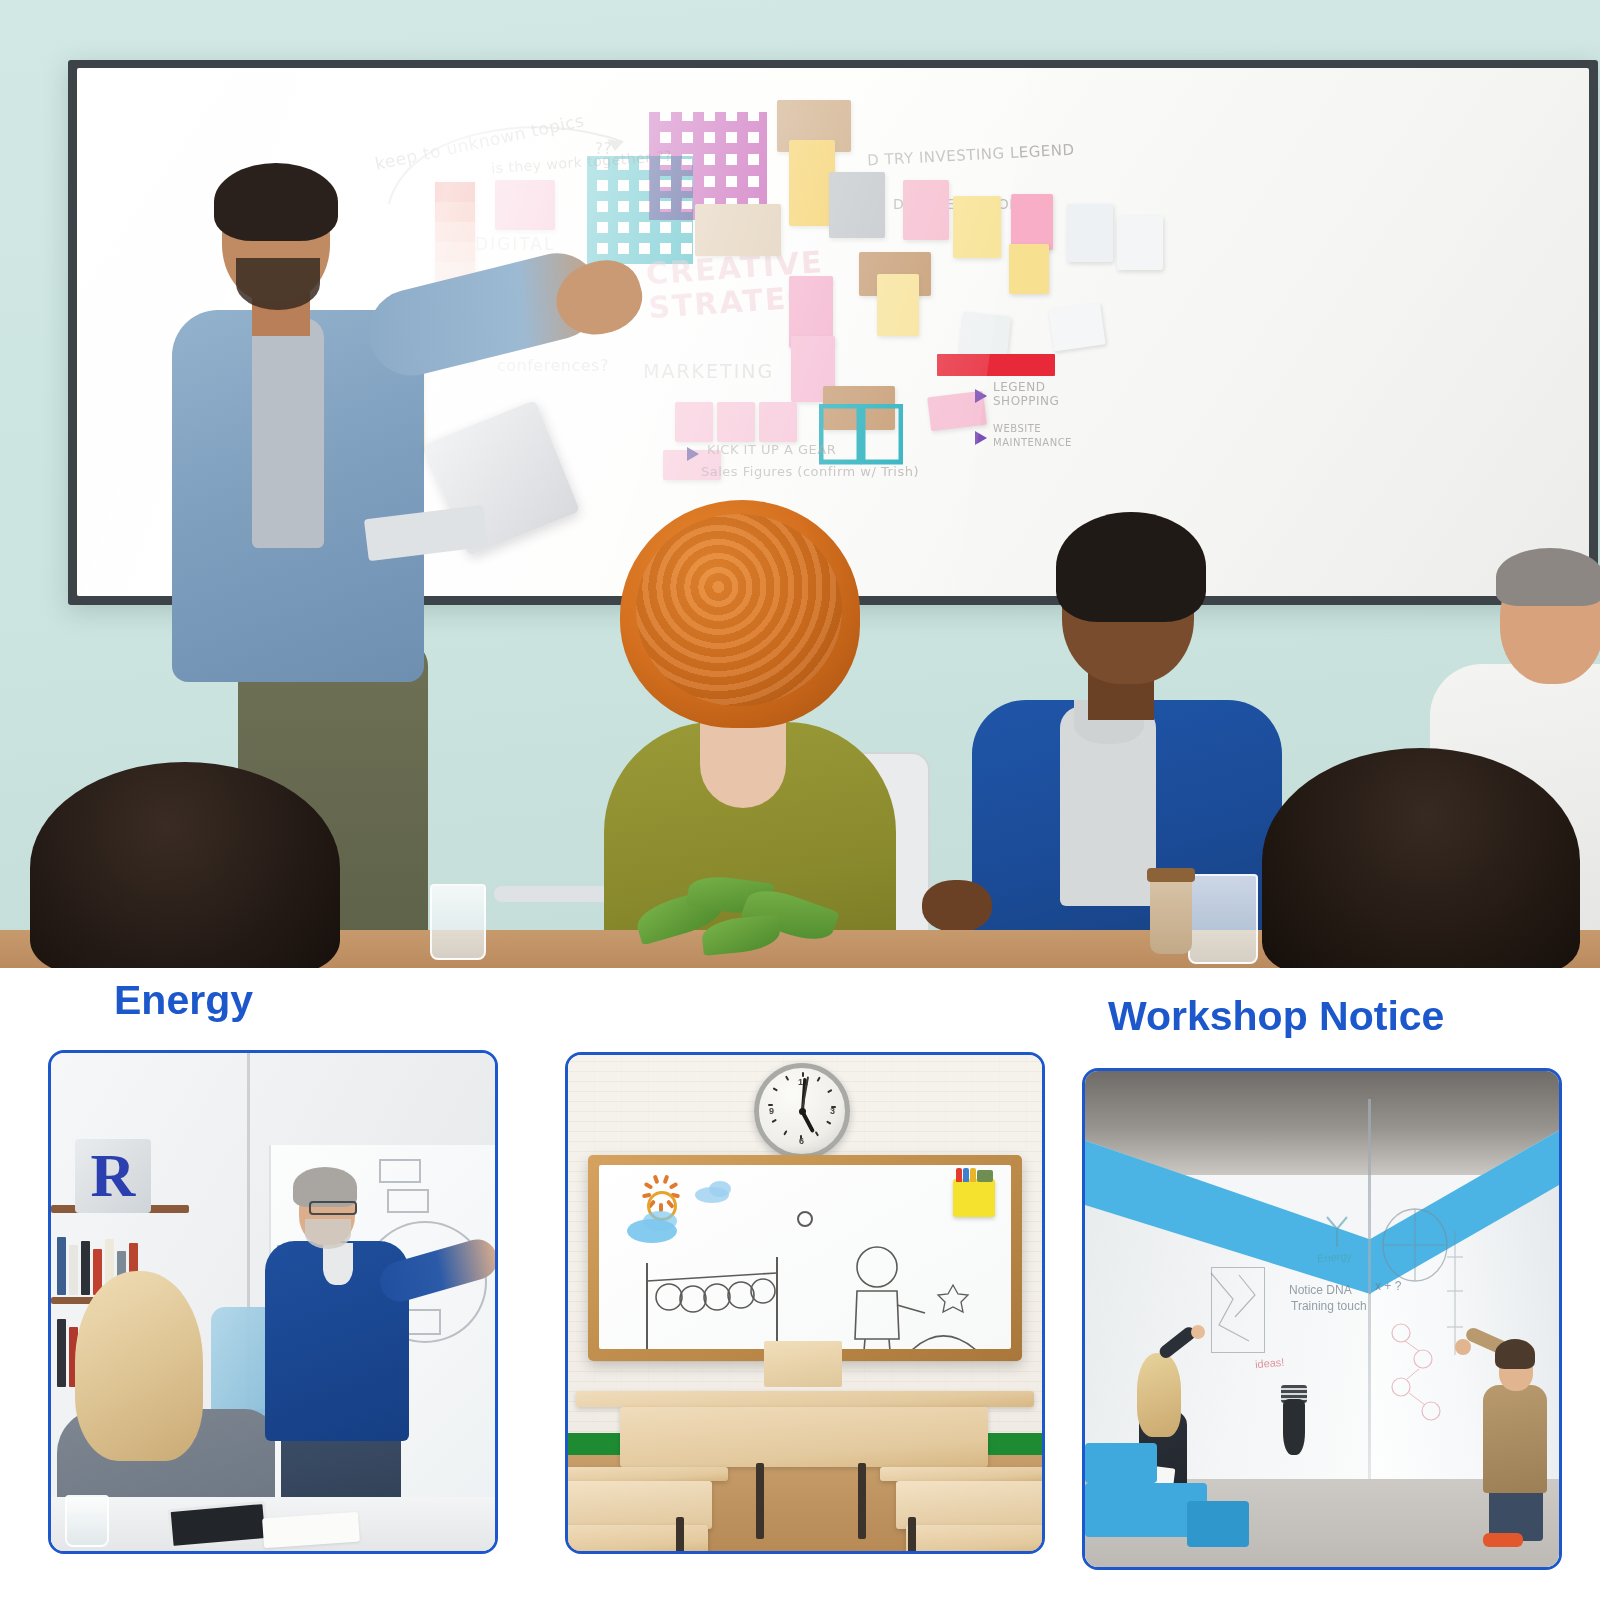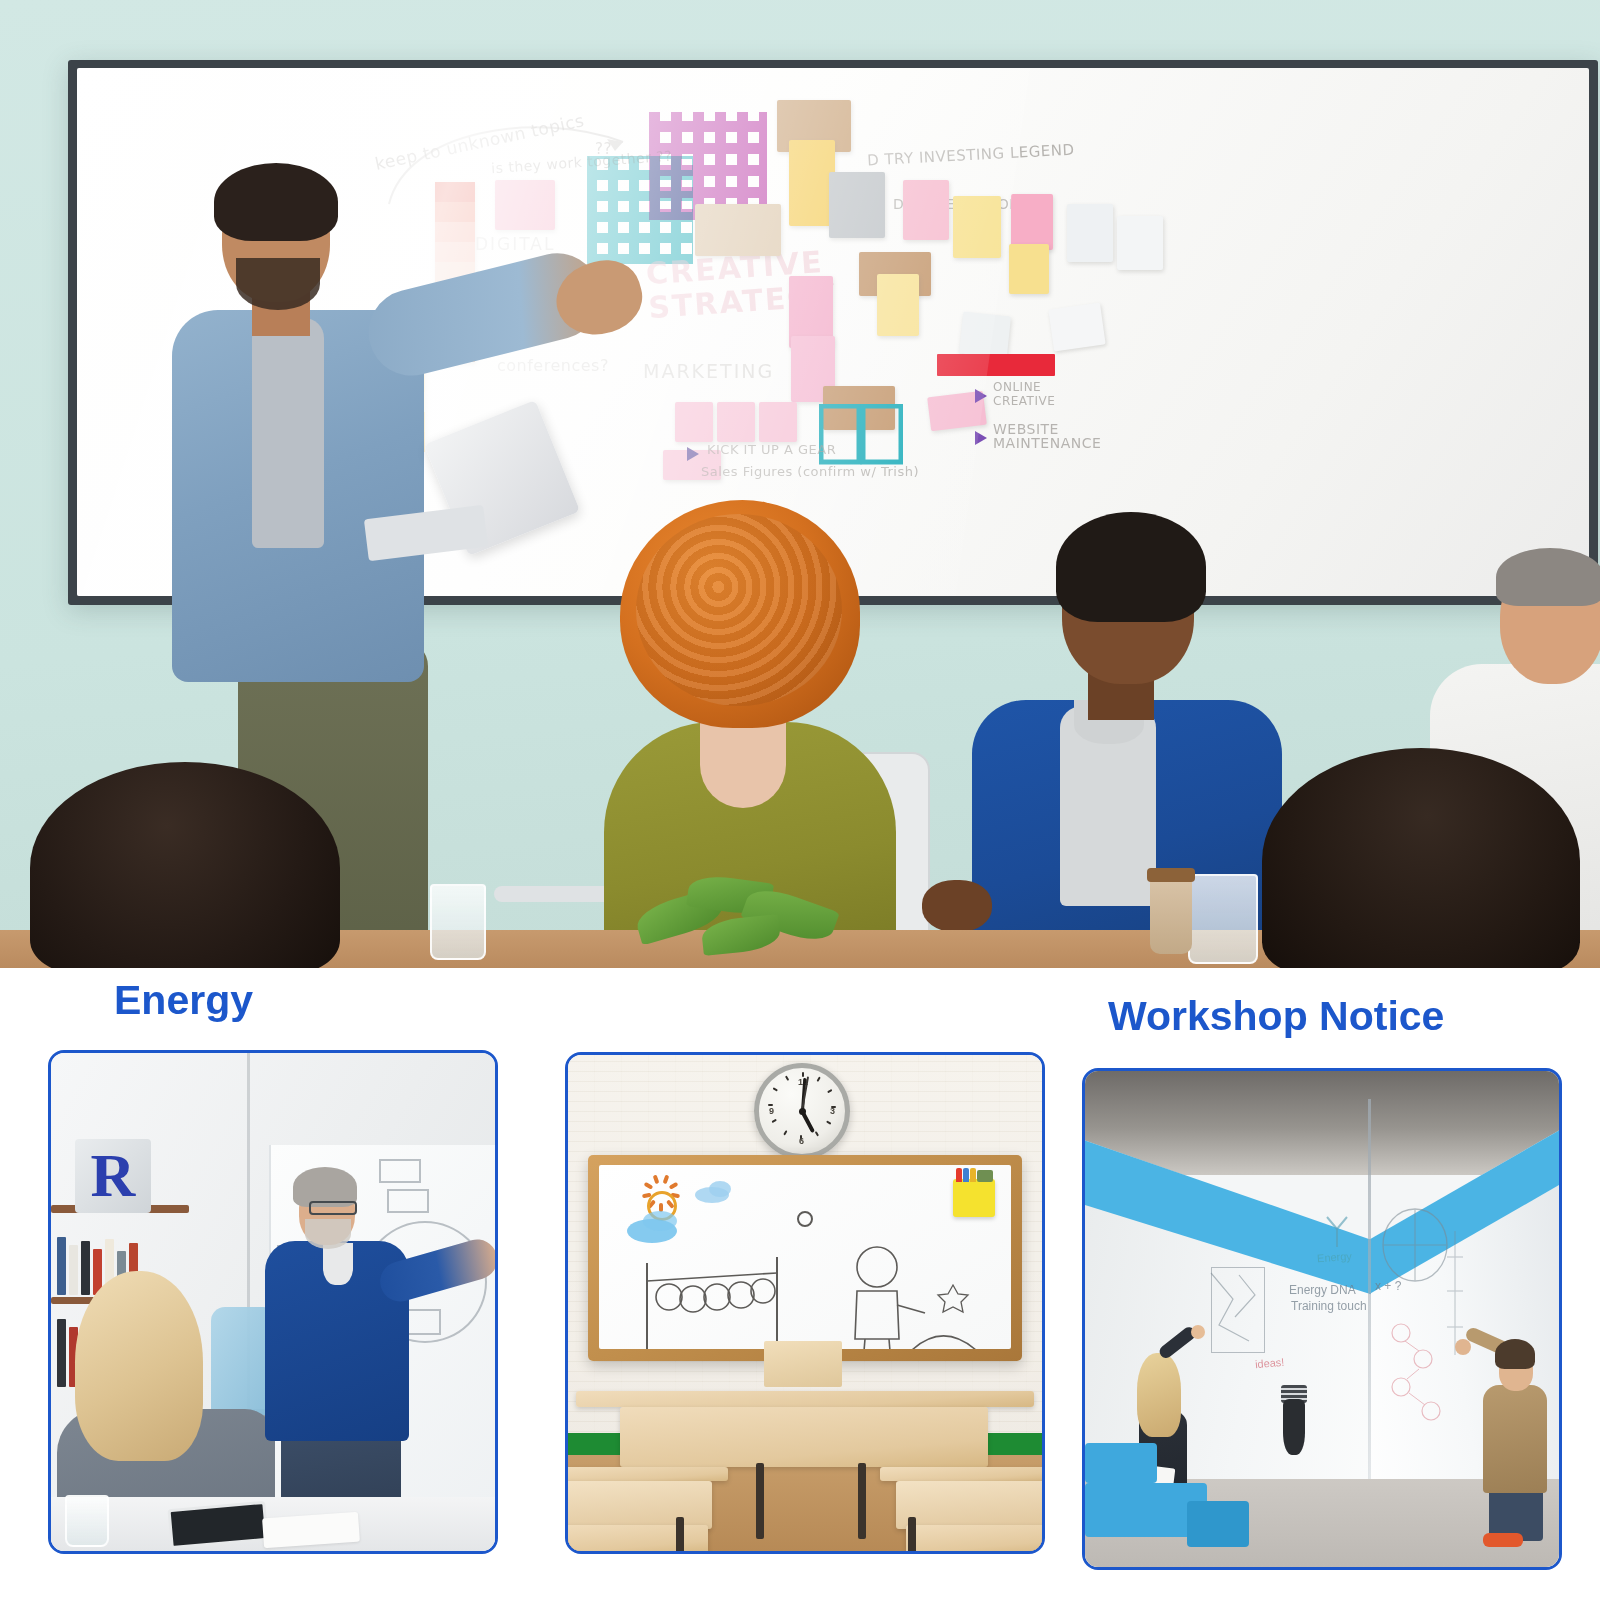--- a/index.html
+++ b/index.html
@@ -371,25 +371,25 @@
         <div class="note" style="left:682px;top:334px;width:38px;height:40px;background:#f6bdd2"></div>
 
         <svg width="84" height="62" style="position:absolute;left:742px;top:336px">
           <rect x="2" y="2" width="38" height="56" fill="none" stroke="#11a8b6" stroke-width="5"></rect>
           <rect x="44" y="2" width="38" height="56" fill="none" stroke="#11a8b6" stroke-width="5"></rect>
         </svg>
 
         <svg width="16" height="16" style="position:absolute;left:896px;top:320px">
           <path d="M2 1 L14 8 L2 15 z" fill="#7b4fb5"></path>
         </svg>
-        <div class="hw" style="left:916px;top:312px;font-size:12px;white-space:normal;width:80px;line-height:14px;">ONLINE CREATIVE</div>
+        <div class="hw" style="left:916px;top:312px;font-size:12px;white-space:normal;width:80px;line-height:14px;">LEGEND SHOPPING</div>
         <svg width="16" height="16" style="position:absolute;left:896px;top:362px">
           <path d="M2 1 L14 8 L2 15 z" fill="#7b4fb5"></path>
         </svg>
-        <div class="hw" style="left:916px;top:354px;font-size:14px;white-space:normal;width:90px;line-height:14px;">WEBSITE MAINTENANCE</div>
+        <div class="hw" style="left:916px;top:354px;font-size:10px;white-space:normal;width:90px;line-height:14px;">WEBSITE MAINTENANCE</div>
 
         <svg width="16" height="16" style="position:absolute;left:608px;top:378px">
           <path d="M2 1 L14 8 L2 15 z" fill="#5e4a9a"></path>
         </svg>
         <div class="hw" style="left:630px;top:374px;font-size:13px;">KICK IT UP A GEAR</div>
         <div class="hw" style="left:624px;top:396px;font-size:13px;">Sales Figures (confirm w/ Trish)</div>
 
         <div class="wb-gloss"></div>
       </div>
     </div>
@@ -609,21 +609,21 @@
         <div class="p3-wall-r"></div>
         <div class="p3-stripe-l"></div>
         <div class="p3-stripe-r"></div>
         <div class="p3-edge"></div>
         <div class="p3-floor"></div>
 
         <div class="p3-ink teal" style="left:232px;top:180px;font-size:11px;transform:rotate(-4deg);">Energy</div>
         <svg width="32" height="34" style="position:absolute;left:236px;top:142px;opacity:.62">
           <path d="M16 34 L16 14 M16 16 L6 4 M16 16 L26 4" stroke="#5a9fb4" stroke-width="2" fill="none"></path>
         </svg>
-        <div class="p3-ink" style="left:204px;top:212px;font-size:12px;">Energy DNA</div>
+        <div class="p3-ink" style="left:204px;top:212px;font-size:12px;">Notice DNA</div>
         <div class="p3-ink" style="left:206px;top:228px;font-size:12px;">Training touch</div>
         <div class="p3-ink red" style="left:170px;top:286px;font-size:11px;transform:rotate(-5deg);">ideas!</div>
 
         <div class="p3-scribble" style="left:126px;top:196px;width:52px;height:84px;"></div>
         <svg width="64" height="92" style="position:absolute;left:120px;top:194px;opacity:.55">
           <path d="M6 8 L28 34 L14 60 L44 76" stroke="#7b8992" stroke-width="1.2" fill="none"></path>
           <path d="M34 10 L50 30 L30 52" stroke="#7b8992" stroke-width="1.2" fill="none"></path>
         </svg>
         <svg width="96" height="96" style="position:absolute;left:286px;top:132px;opacity:.55">
           <ellipse cx="44" cy="42" rx="32" ry="36" stroke="#7b8992" stroke-width="1.3" fill="none"></ellipse>

